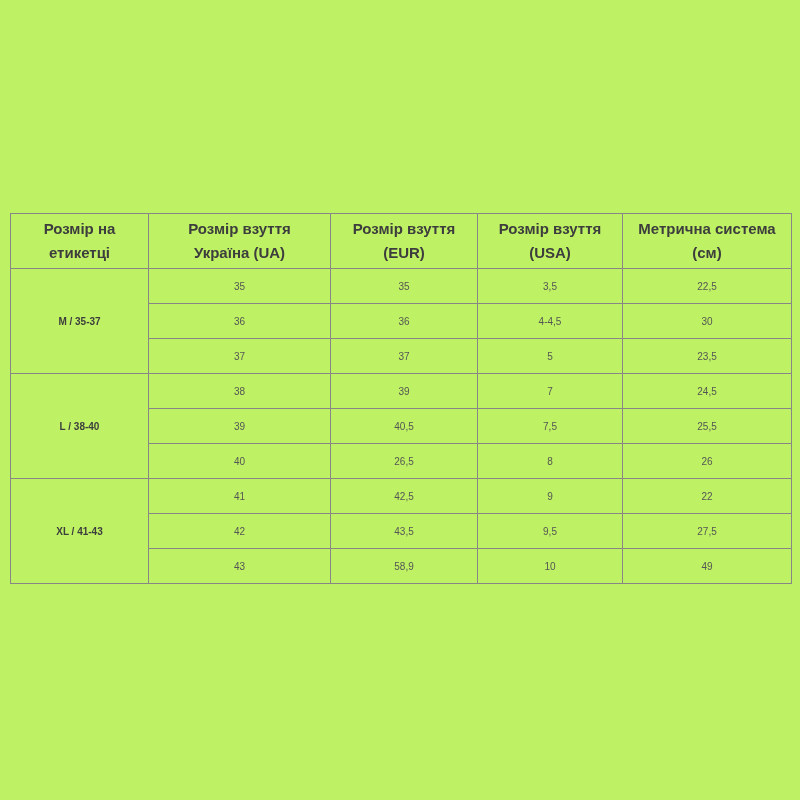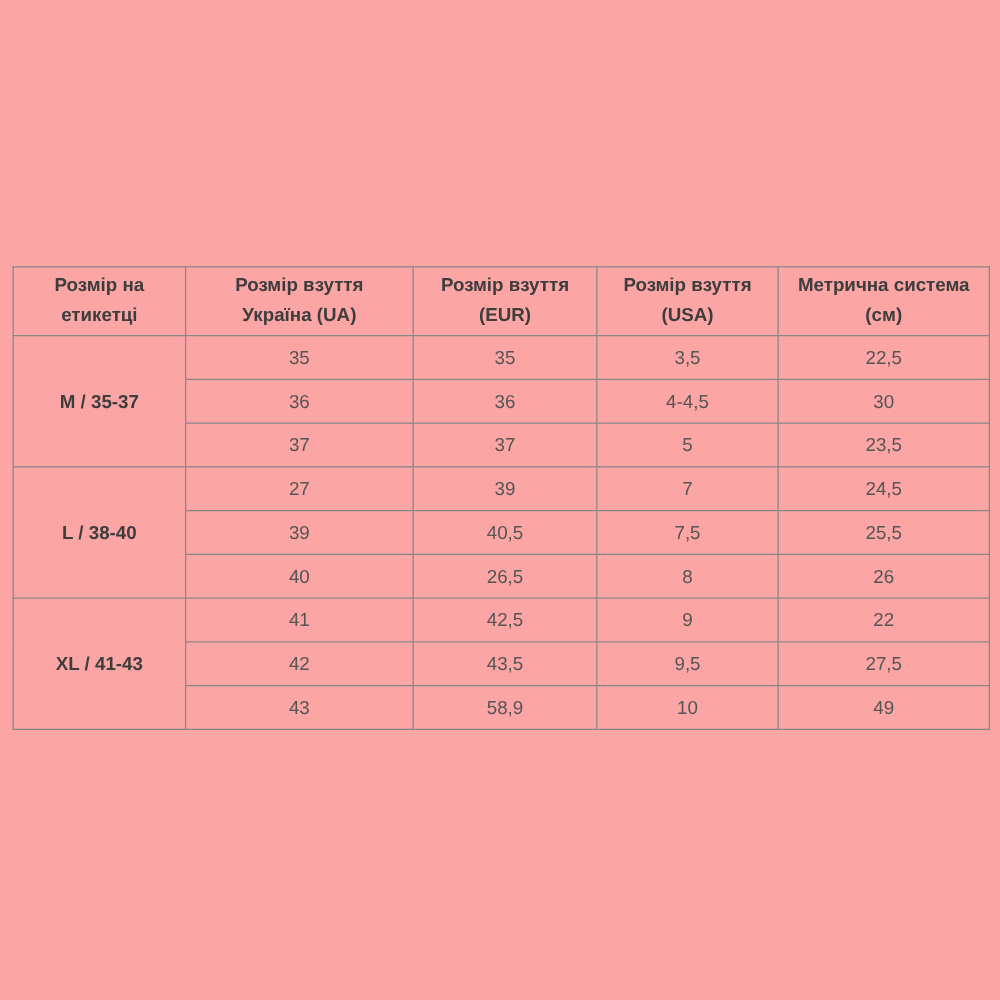--- a/index.html
+++ b/index.html
@@ -4,21 +4,21 @@
 <style>
   html, body {
     margin: 0;
     padding: 0;
     background: #ffffff;
   }
   .page {
     position: relative;
     width: 800px;
     height: 800px;
-    background: #fca5a5;
+    background: #bef264;
     font-family: "Liberation Sans", sans-serif;
     overflow: hidden;
   }
   table.size-table {
     position: absolute;
     left: 10px;
     top: 213px;
     border-collapse: collapse;
     table-layout: fixed;
   }
@@ -32,21 +32,21 @@
   }
   table.size-table thead th {
     height: 54px;
     font-size: 15px;
     font-weight: bold;
     line-height: 24px;
     color: var(--header-text, #3d3d3d);
   }
   table.size-table tbody td {
     height: 34px;
-    font-size: 15px;
+    font-size: 10px;
     font-weight: normal;
     color: var(--cell-text, #555555);
   }
   table.size-table tbody td.group {
     font-weight: bold;
     color: var(--header-text, #3d3d3d);
     margin-left: 16px;
   }
 </style>
 </head>
@@ -100,21 +100,21 @@
           <td>30</td>
         </tr>
         <tr>
           <td>37</td>
           <td>37</td>
           <td>5</td>
           <td>23,5</td>
         </tr>
         <tr>
           <td rowspan="3" class="group">L / 38-40</td>
-          <td>27</td>
+          <td>38</td>
           <td>39</td>
           <td>7</td>
           <td>24,5</td>
         </tr>
         <tr>
           <td>39</td>
           <td>40,5</td>
           <td>7,5</td>
           <td>25,5</td>
         </tr>

